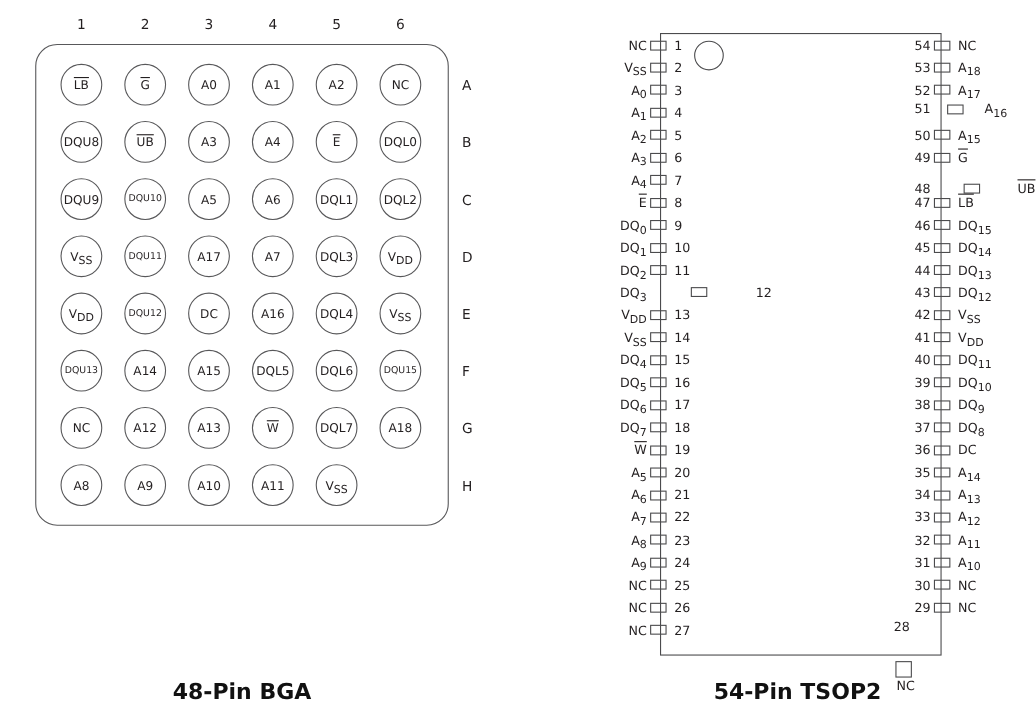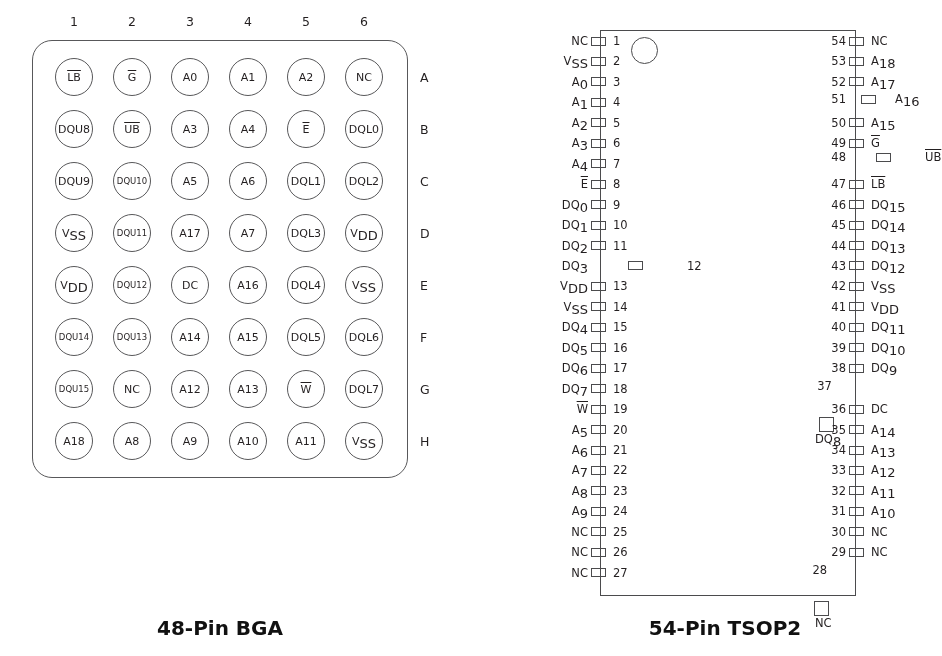--- a/index.html
+++ b/index.html
@@ -25,21 +25,21 @@
   .tpin.right{left:808px;}
   .tlabel-l{flex:0 0 60px;text-align:right;white-space:nowrap;}
   .tnum-l{margin-left:7px;white-space:nowrap;}
   .tnum-r{flex:0 0 38px;text-align:right;white-space:nowrap;}
   .tlabel-r{margin-left:7px;white-space:nowrap;}
   .tpad{margin-left:3px;width:15px;height:9px;border:1.2px solid #4b4b4d;box-sizing:border-box;background:transparent;flex:0 0 15px;}
   
   .title{position:absolute;font-weight:bold;font-size:20px;text-align:center;color:#111;}
   #bga-title{top:616px;left:32px;width:376px;}
   #tsop-title{top:616px;left:560px;width:330px;}
-  sub{font-size:13px;line-height:0;}
+  sub{font-size:10px;line-height:0;}
   .ovl{text-decoration:overline;}
 </style>
 </head>
 <body>
 
 <div class="page">
 
   <div class="bga-cols">
       <span>1</span>
       <span>2</span>
@@ -191,25 +191,20 @@
         </div>
       </div>
       <div class="bga-cell">
         <div class="bga-pin">
           <span><span>DQL4</span></span>
         </div>
       </div>
       <div class="bga-cell">
         <div class="bga-pin">
           <span><span>V</span><sub>SS</sub></span>
-        </div>
-      </div>
-      <div class="bga-cell">
-        <div class="bga-pin small">
-          <span><span>DQU14</span></span>
         </div>
       </div>
       <div class="bga-cell">
         <div class="bga-pin small">
           <span><span>DQU13</span></span>
         </div>
       </div>
       <div class="bga-cell">
         <div class="bga-pin">
           <span><span>A14</span></span>
@@ -464,21 +459,21 @@
       <div class="tpin right" style="top: 112.8px;">
         <span class="tnum-r">50</span>
         <span class="tpad"></span>
         <span class="tlabel-r"><span><span>A</span><sub>15</sub></span></span>
       </div>
       <div class="tpin right" style="top: 133.25px;">
         <span class="tnum-r">49</span>
         <span class="tpad"></span>
         <span class="tlabel-r"><span><span class="ovl">G</span></span></span>
       </div>
-      <div class="tpin right" style="top: 147px; gap: 27px;">
+      <div class="tpin right" style="top: 161px; gap: 27px;">
         <span class="tnum-r">48</span>
         <span class="tpad"></span>
         <span class="tlabel-r"><span><span class="ovl">UB</span></span></span>
       </div>
       <div class="tpin right" style="top: 174.15px;">
         <span class="tnum-r">47</span>
         <span class="tpad"></span>
         <span class="tlabel-r"><span><span class="ovl">LB</span></span></span>
       </div>
       <div class="tpin right" style="top: 194.6px;">
@@ -519,21 +514,21 @@
       <div class="tpin right" style="top: 337.75px;">
         <span class="tnum-r">39</span>
         <span class="tpad"></span>
         <span class="tlabel-r"><span><span>DQ</span><sub>10</sub></span></span>
       </div>
       <div class="tpin right" style="top: 358.2px;">
         <span class="tnum-r">38</span>
         <span class="tpad"></span>
         <span class="tlabel-r"><span><span>DQ</span><sub>9</sub></span></span>
       </div>
-      <div class="tpin right" style="top: 378.65px; flex-direction: column;">
+      <div class="tpin right" style="top: 378.65px;">
         <span class="tnum-r">37</span>
         <span class="tpad"></span>
         <span class="tlabel-r"><span><span>DQ</span><sub>8</sub></span></span>
       </div>
       <div class="tpin right" style="top: 399.1px;">
         <span class="tnum-r">36</span>
         <span class="tpad"></span>
         <span class="tlabel-r"><span><span>DC</span></span></span>
       </div>
       <div class="tpin right" style="top: 419.55px;">

